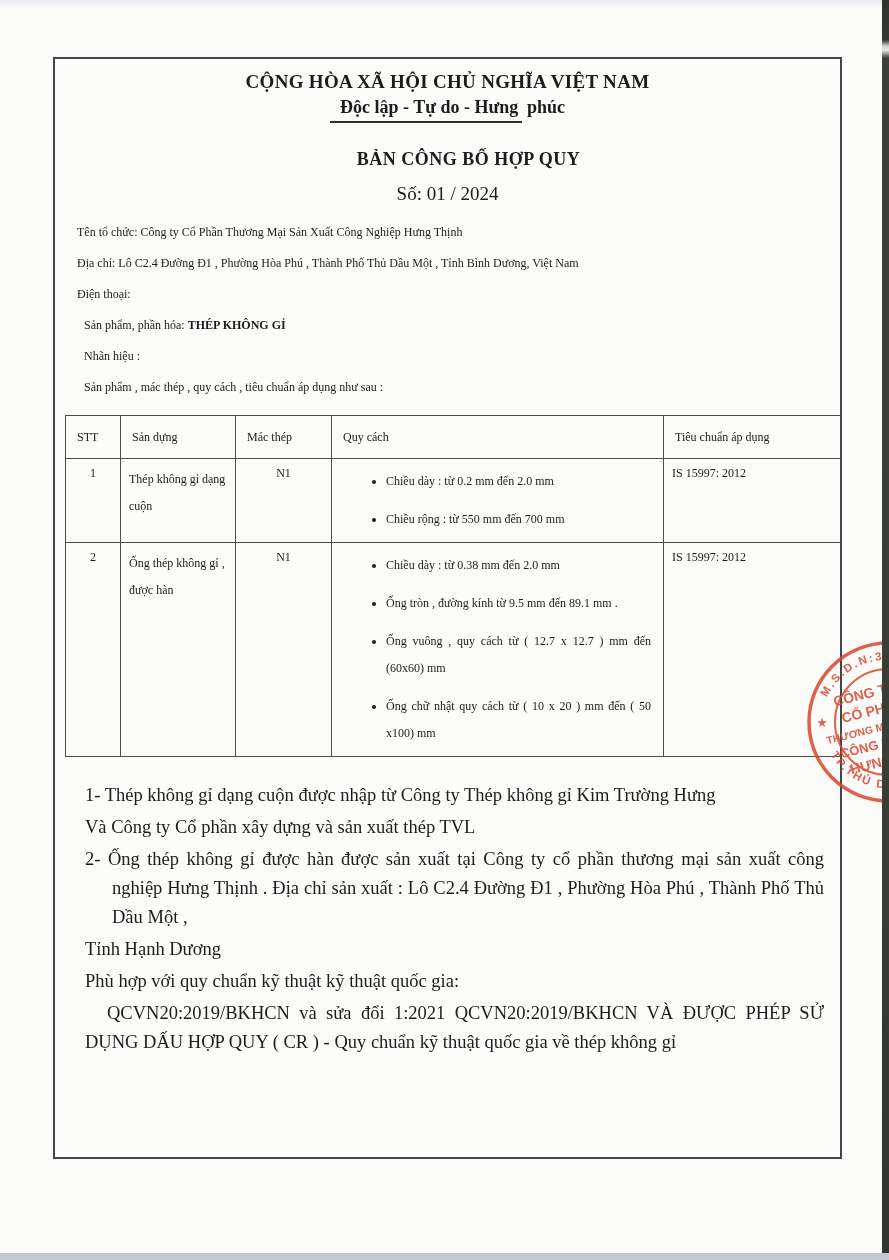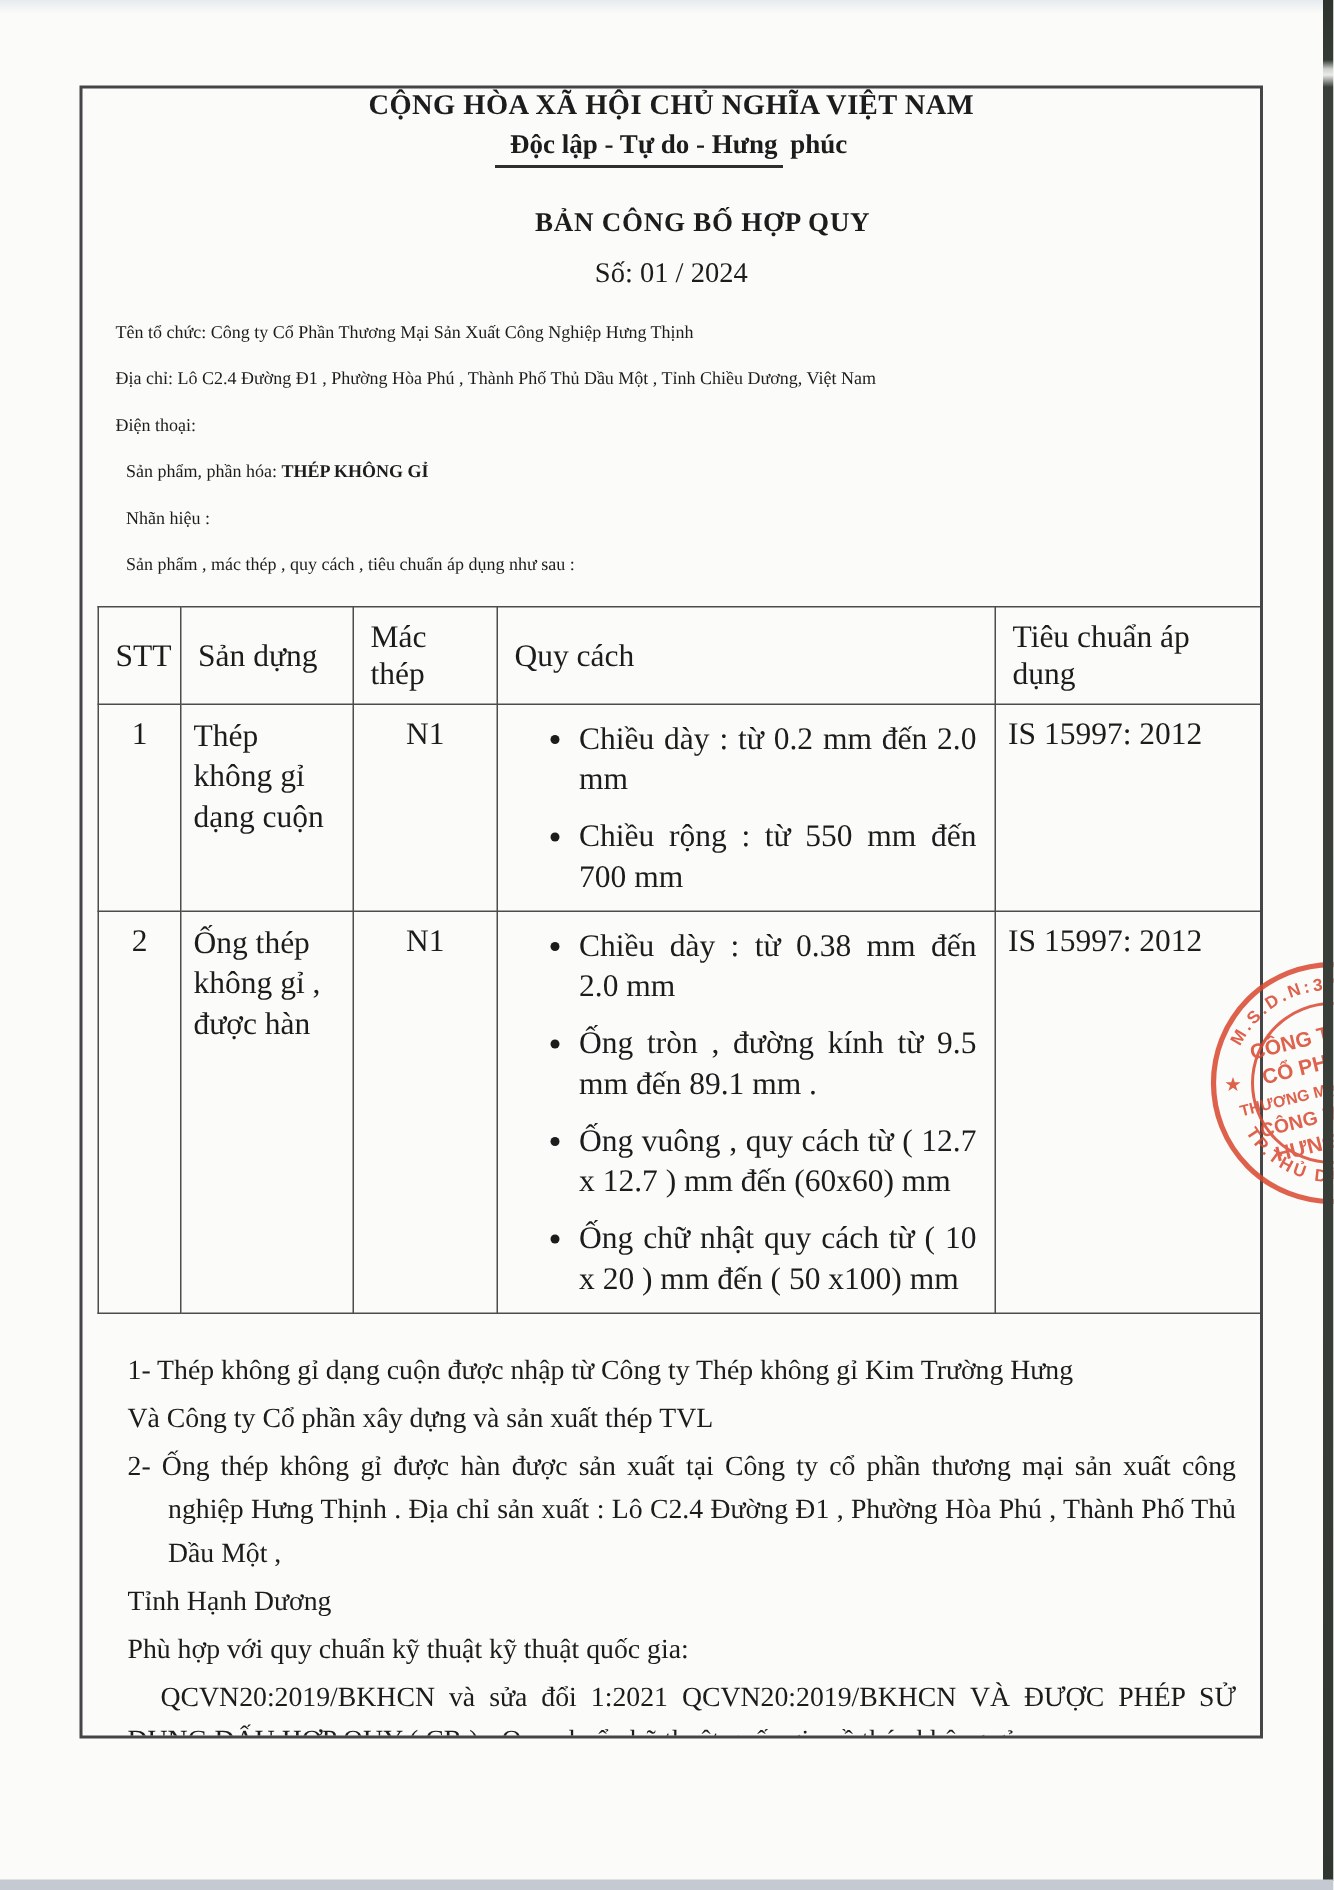--- a/index.html
+++ b/index.html
@@ -18,34 +18,34 @@
     background:linear-gradient(180deg,#2e332e 0px,#343a34 40px,#cdd2cd 46px,#e9ebe8 50px,#3a3f39 58px,#383d38 70%,#30352f 100%);}
   .scan-bottom-strip{position:absolute;left:0;right:0;bottom:0;height:7px;background:#c5cad2;z-index:6;}
 
   
   .frame{
     position:absolute;left:53px;top:57px;width:789px;height:1102px;
     border:2px solid #434547;background:transparent;z-index:2;overflow:hidden;
     box-sizing:border-box;
   }
 
-  .doc-header{text-align:center;}
+  .doc-header{text-align:center;margin-top:11px;}
   .nat-line1{font-size:19px;font-weight:bold;letter-spacing:.3px;line-height:24px;}
   .nat-line2{font-size:18px;font-weight:bold;line-height:24px;margin-top:1px;}
   .motto-underline{display:inline-block;border-bottom:2.5px solid #2f2f2f;padding:0 4px 2px 10px;}
   .doc-title{font-size:18px;font-weight:bold;letter-spacing:.5px;margin-top:21px;line-height:30px;padding-left:42px;}
   .doc-number{font-size:19px;margin-top:7px;line-height:26px;}
 
   .info{margin:11px 26px 0 22px;font-size:12px;line-height:29px;}
   .info p{margin:0 0 2px 0;}
   .indent-sm{padding-left:7px;}
   .bold{font-weight:bold;}
 
   table.spec{border-collapse:collapse;margin:13px 0 0 10px;table-layout:fixed;width:780px;
-    font-size:21px;}
+    font-size:12px;}
   table.spec th,table.spec td{border:1.5px solid #4c4c4c;vertical-align:top;padding:7px 8px;}
   table.spec th{font-weight:normal;text-align:left;height:28px;vertical-align:middle;padding-left:11px;}
   th.c,td.c{text-align:center;}
   td.cell-std{padding-left:11px;}
   ul.qc{margin:2px 0 2px 0;padding-left:46px;}
   ul.qc li{margin:0 4px 11px 0;text-align:justify;line-height:27px;}
   ul.qc li:last-child{margin-bottom:2px;}
   .cell-product{line-height:27px;}
 
   .notes{margin:24px 16px 0 30px;font-size:18.5px;line-height:29px;}
@@ -68,21 +68,21 @@
 
   <div class="doc-header" data-interactable="false">
     <div class="nat-line1" data-interactable="false">CỘNG HÒA XÃ HỘI CHỦ NGHĨA VIỆT NAM</div>
     <div class="nat-line2" data-interactable="false"><span class="motto-underline" data-interactable="false">Độc lập - Tự do - Hưng</span><span data-interactable="false"> phúc</span></div>
     <div class="doc-title" data-interactable="false">BẢN CÔNG BỐ HỢP QUY</div>
     <div class="doc-number" data-interactable="false">Số: 01 / 2024</div>
   </div>
 
   <div class="info" data-interactable="false">
     <p data-interactable="false">Tên tổ chức: Công ty Cổ Phần Thương Mại Sản Xuất Công Nghiệp Hưng Thịnh</p>
-    <p data-interactable="false">Địa chỉ: Lô C2.4 Đường Đ1 , Phường Hòa Phú , Thành Phố Thủ Dầu Một , Tỉnh Chiều Dương, Việt Nam</p>
+    <p data-interactable="false">Địa chỉ: Lô C2.4 Đường Đ1 , Phường Hòa Phú , Thành Phố Thủ Dầu Một , Tỉnh Bình Dương, Việt Nam</p>
     <p data-interactable="false">Điện thoại:</p>
     <p class="indent-sm" data-interactable="false"><span data-interactable="false">Sản phẩm, phần hóa: </span><span class="bold" data-interactable="false">THÉP KHÔNG GỈ</span></p>
     <p class="indent-sm" data-interactable="false">Nhãn hiệu :</p>
     <p class="indent-sm" data-interactable="false">Sản phẩm , mác thép , quy cách , tiêu chuẩn áp dụng như sau :</p>
   </div>
 
   <table class="spec" data-interactable="false">
     <colgroup>
       <col style="width:55px">
         <col style="width:115px">

